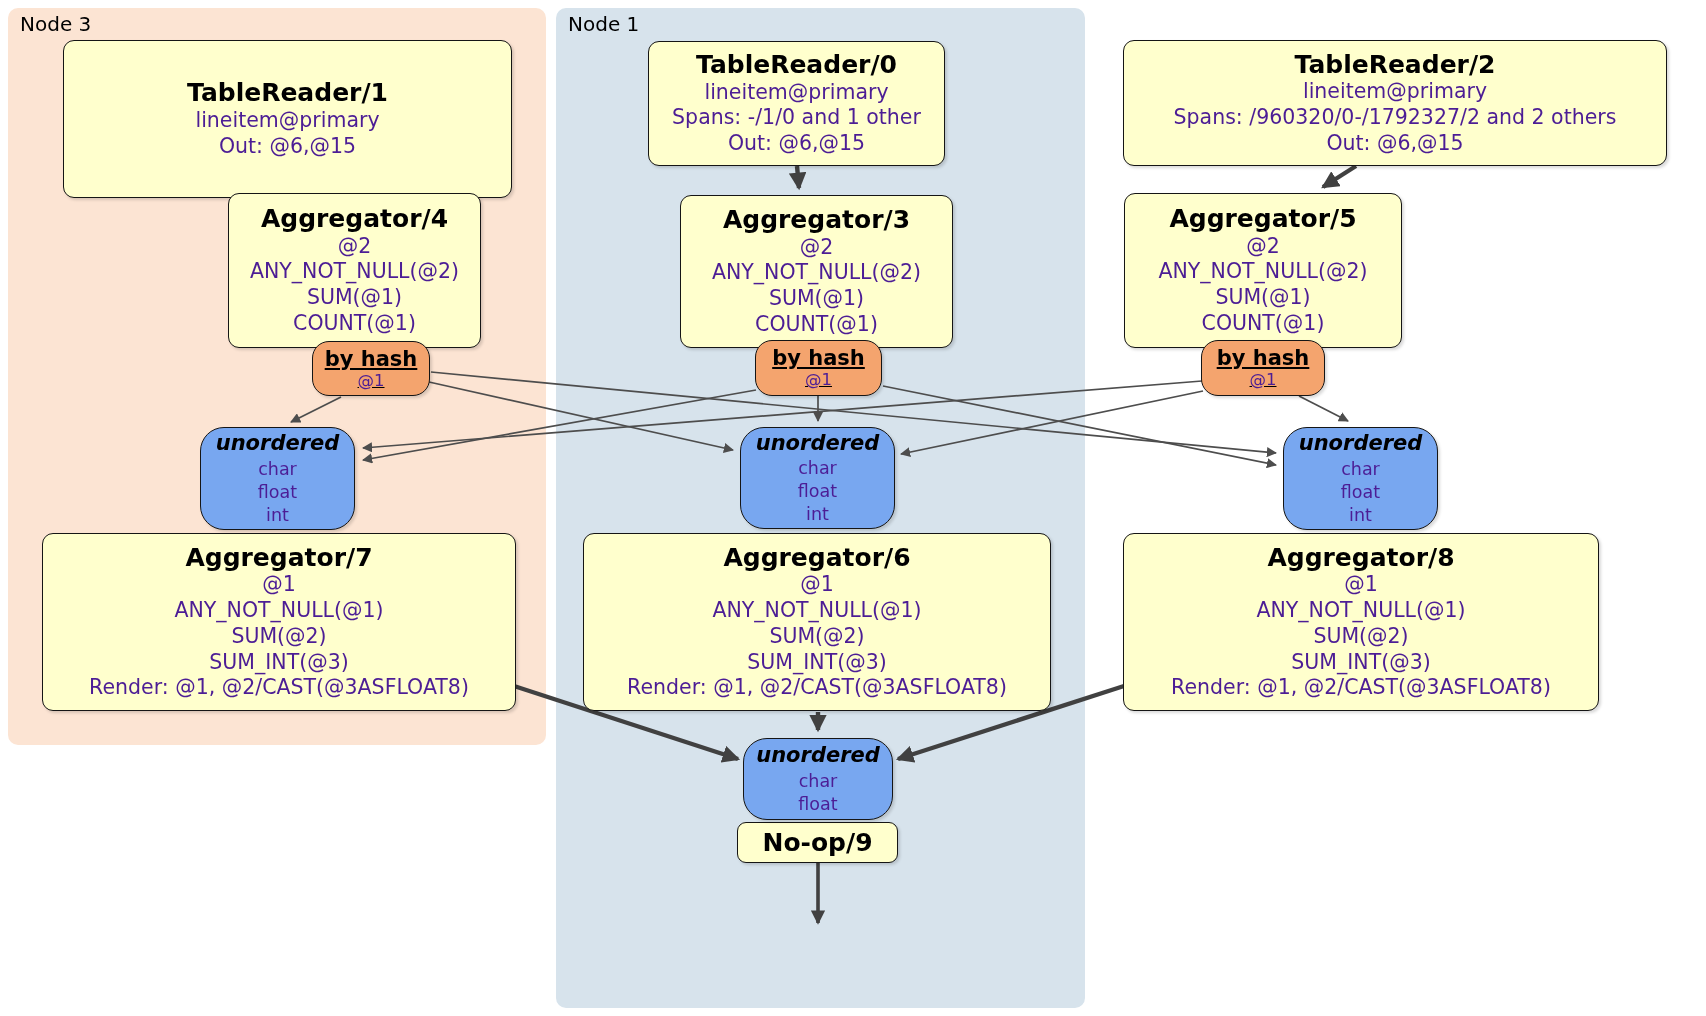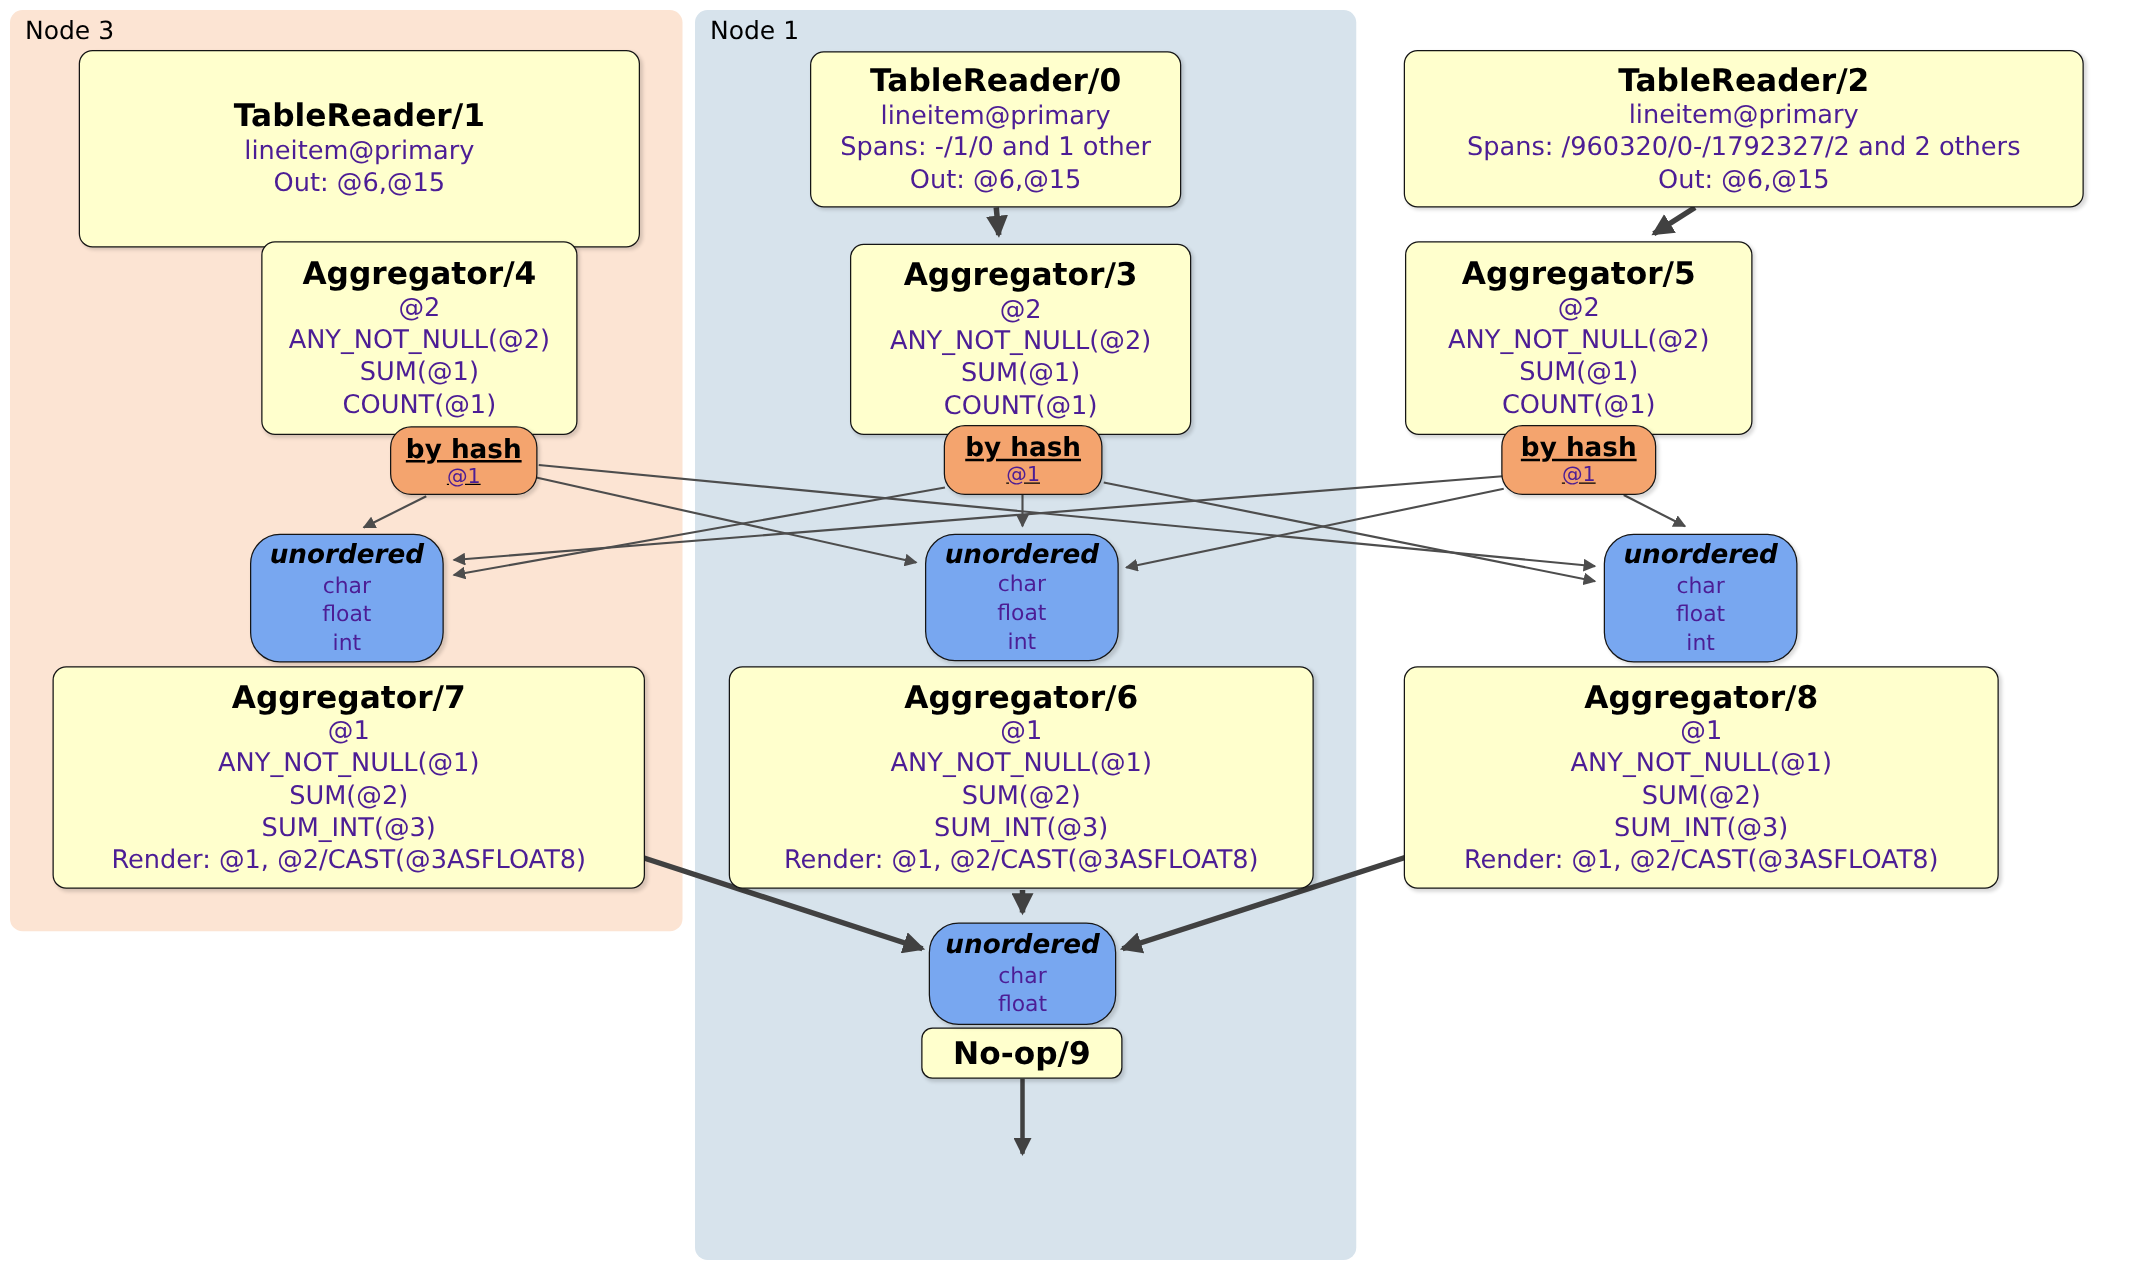--- a/index.html
+++ b/index.html
@@ -84,21 +84,21 @@
       <line x1="1124" y1="686" x2="898" y2="759" marker-end="url(#ak)"></line>
     </g>
     <line x1="818" y1="863" x2="818" y2="923" stroke="#414141" stroke-width="3.6" marker-end="url(#ak)"></line>
   </svg>
 
   <div class="pbox" style="left:63px;top:40px;width:449px;height:158px">
     <div class="ptitle">TableReader/1</div>
     <div class="pline">lineitem@primary</div>
     <div class="pline">Out: @6,@15</div>
   </div>
-  <div class="pbox" style="left:209px;top:193px;width:253px;height:155px">
+  <div class="pbox" style="left:228px;top:193px;width:253px;height:155px">
     <div class="ptitle">Aggregator/4</div>
     <div class="pline">@2</div>
     <div class="pline">ANY_NOT_NULL(@2)</div>
     <div class="pline">SUM(@1)</div>
     <div class="pline">COUNT(@1)</div>
   </div>
   <div class="pbox router" style="left:312px;top:341px;width:118px;height:55px">
     <div class="ptitle">by hash</div>
     <div class="pline">@1</div>
   </div>

